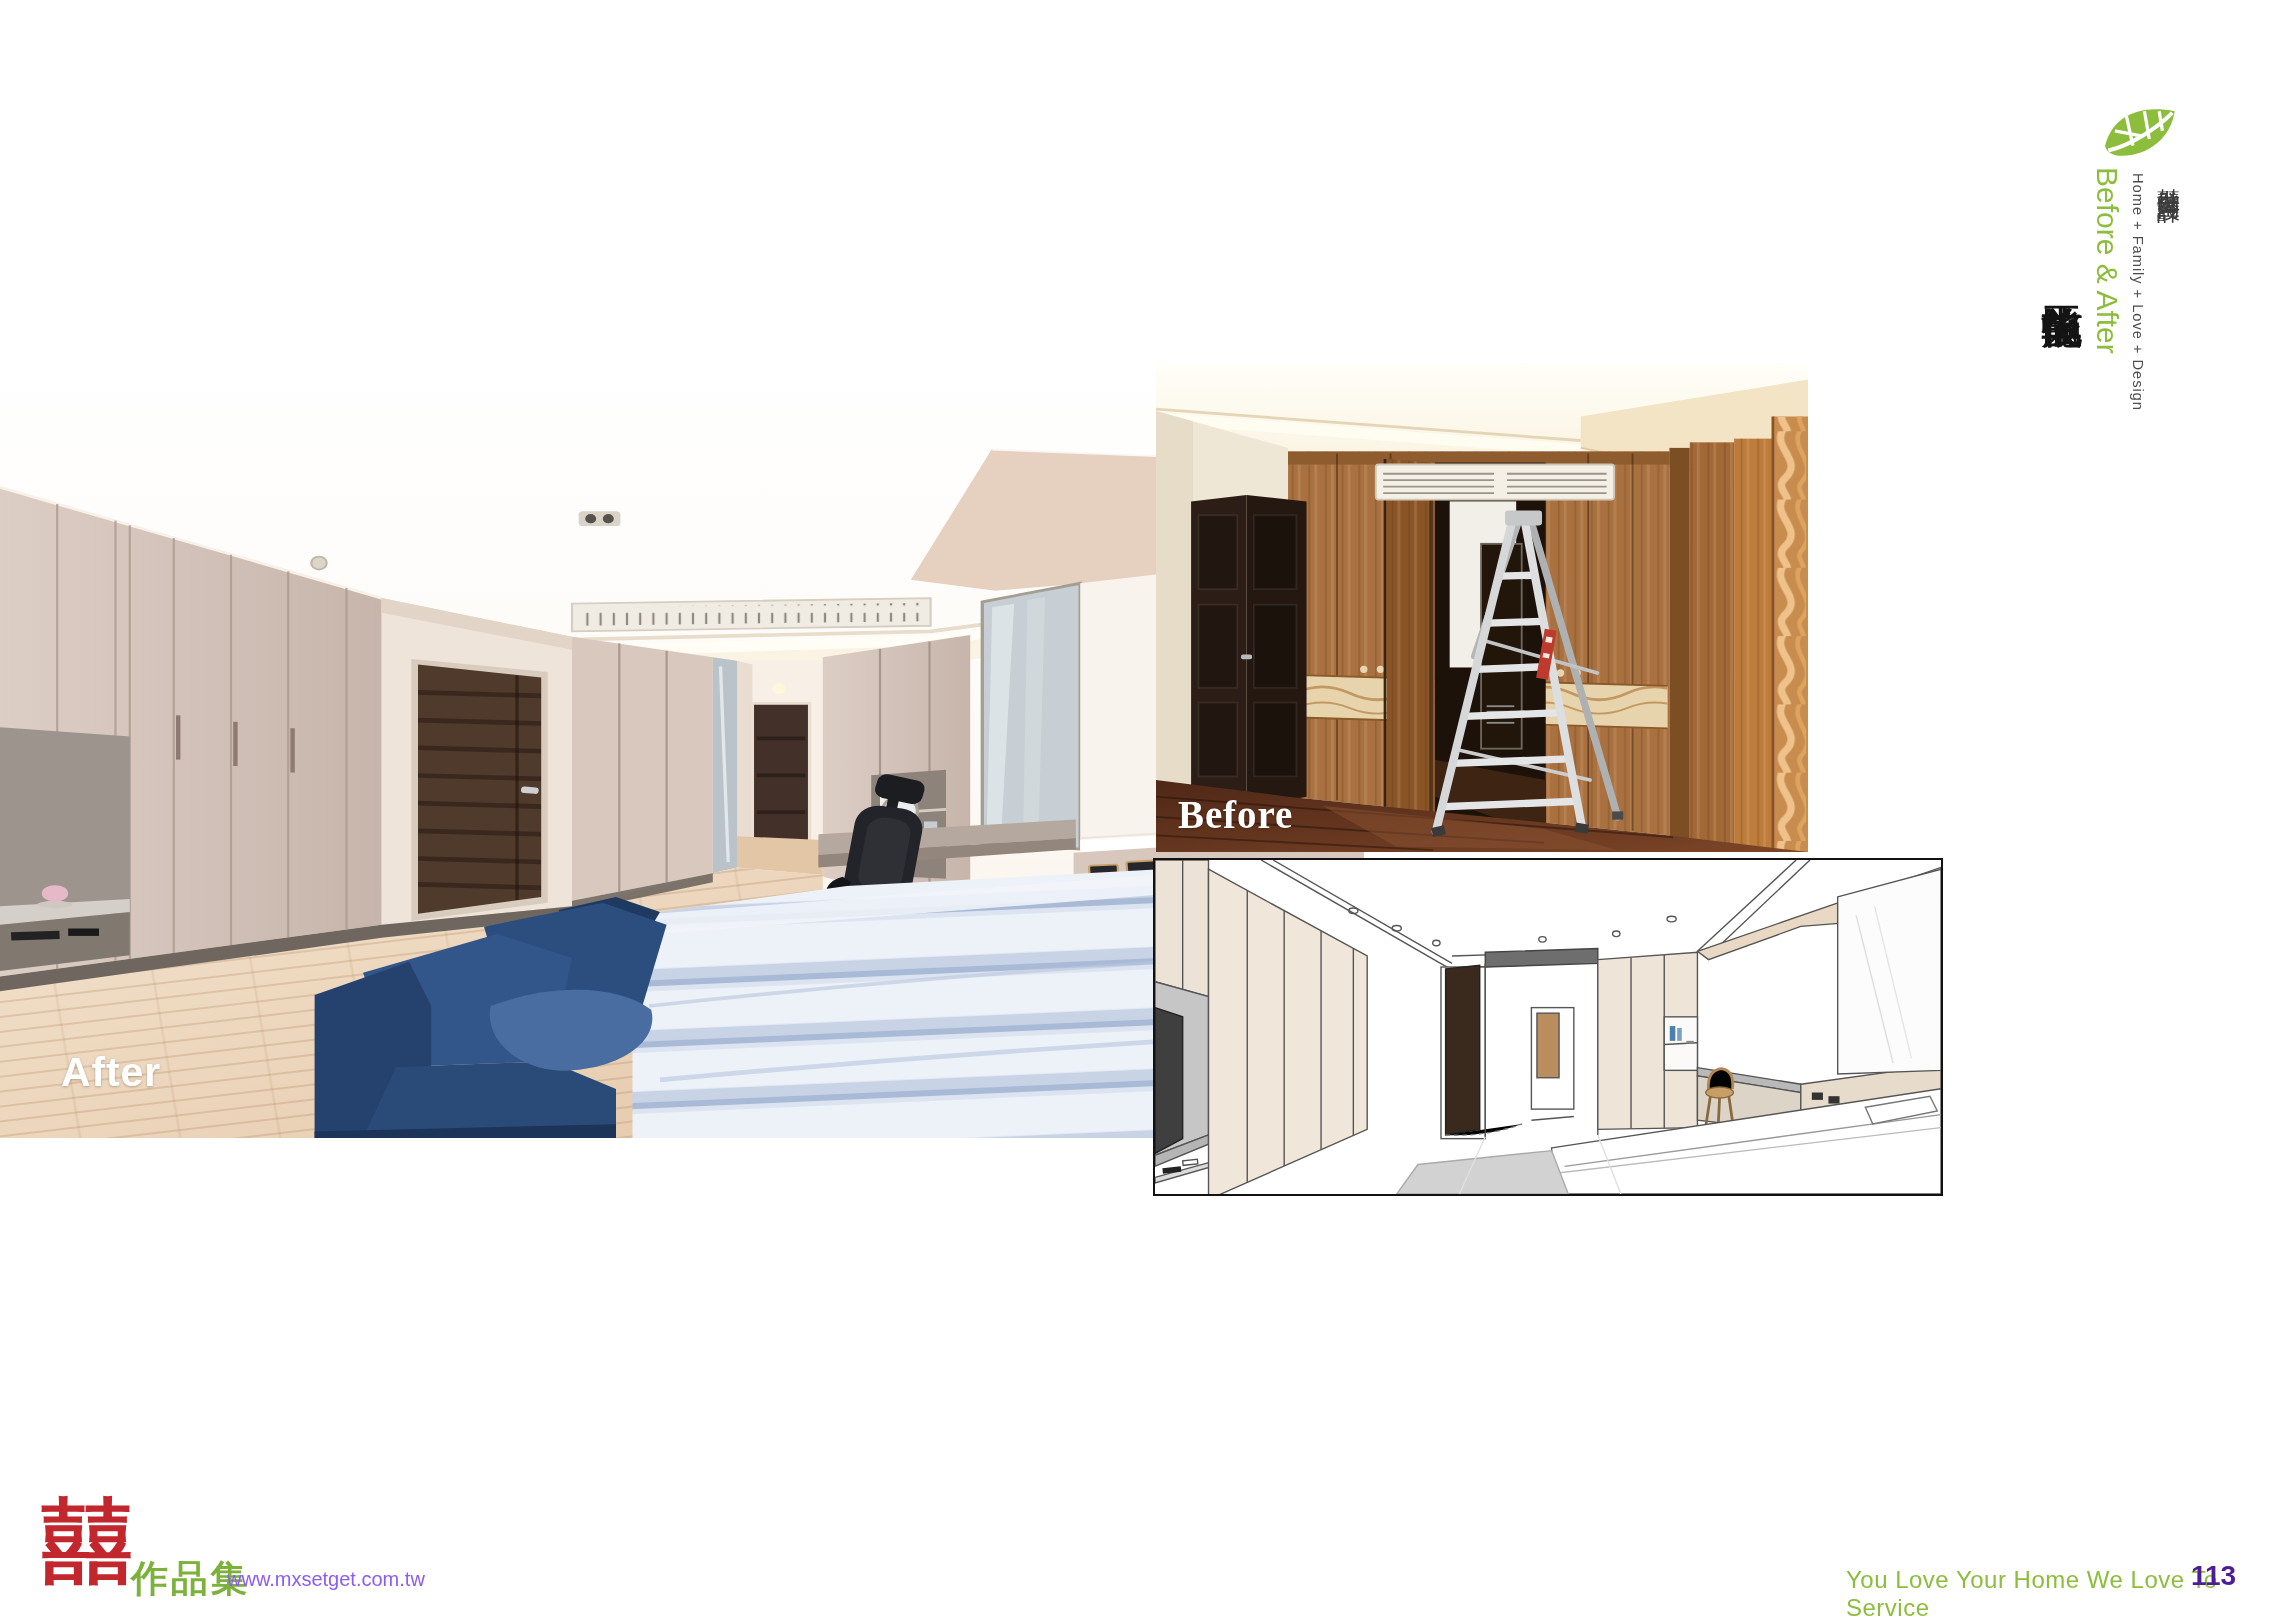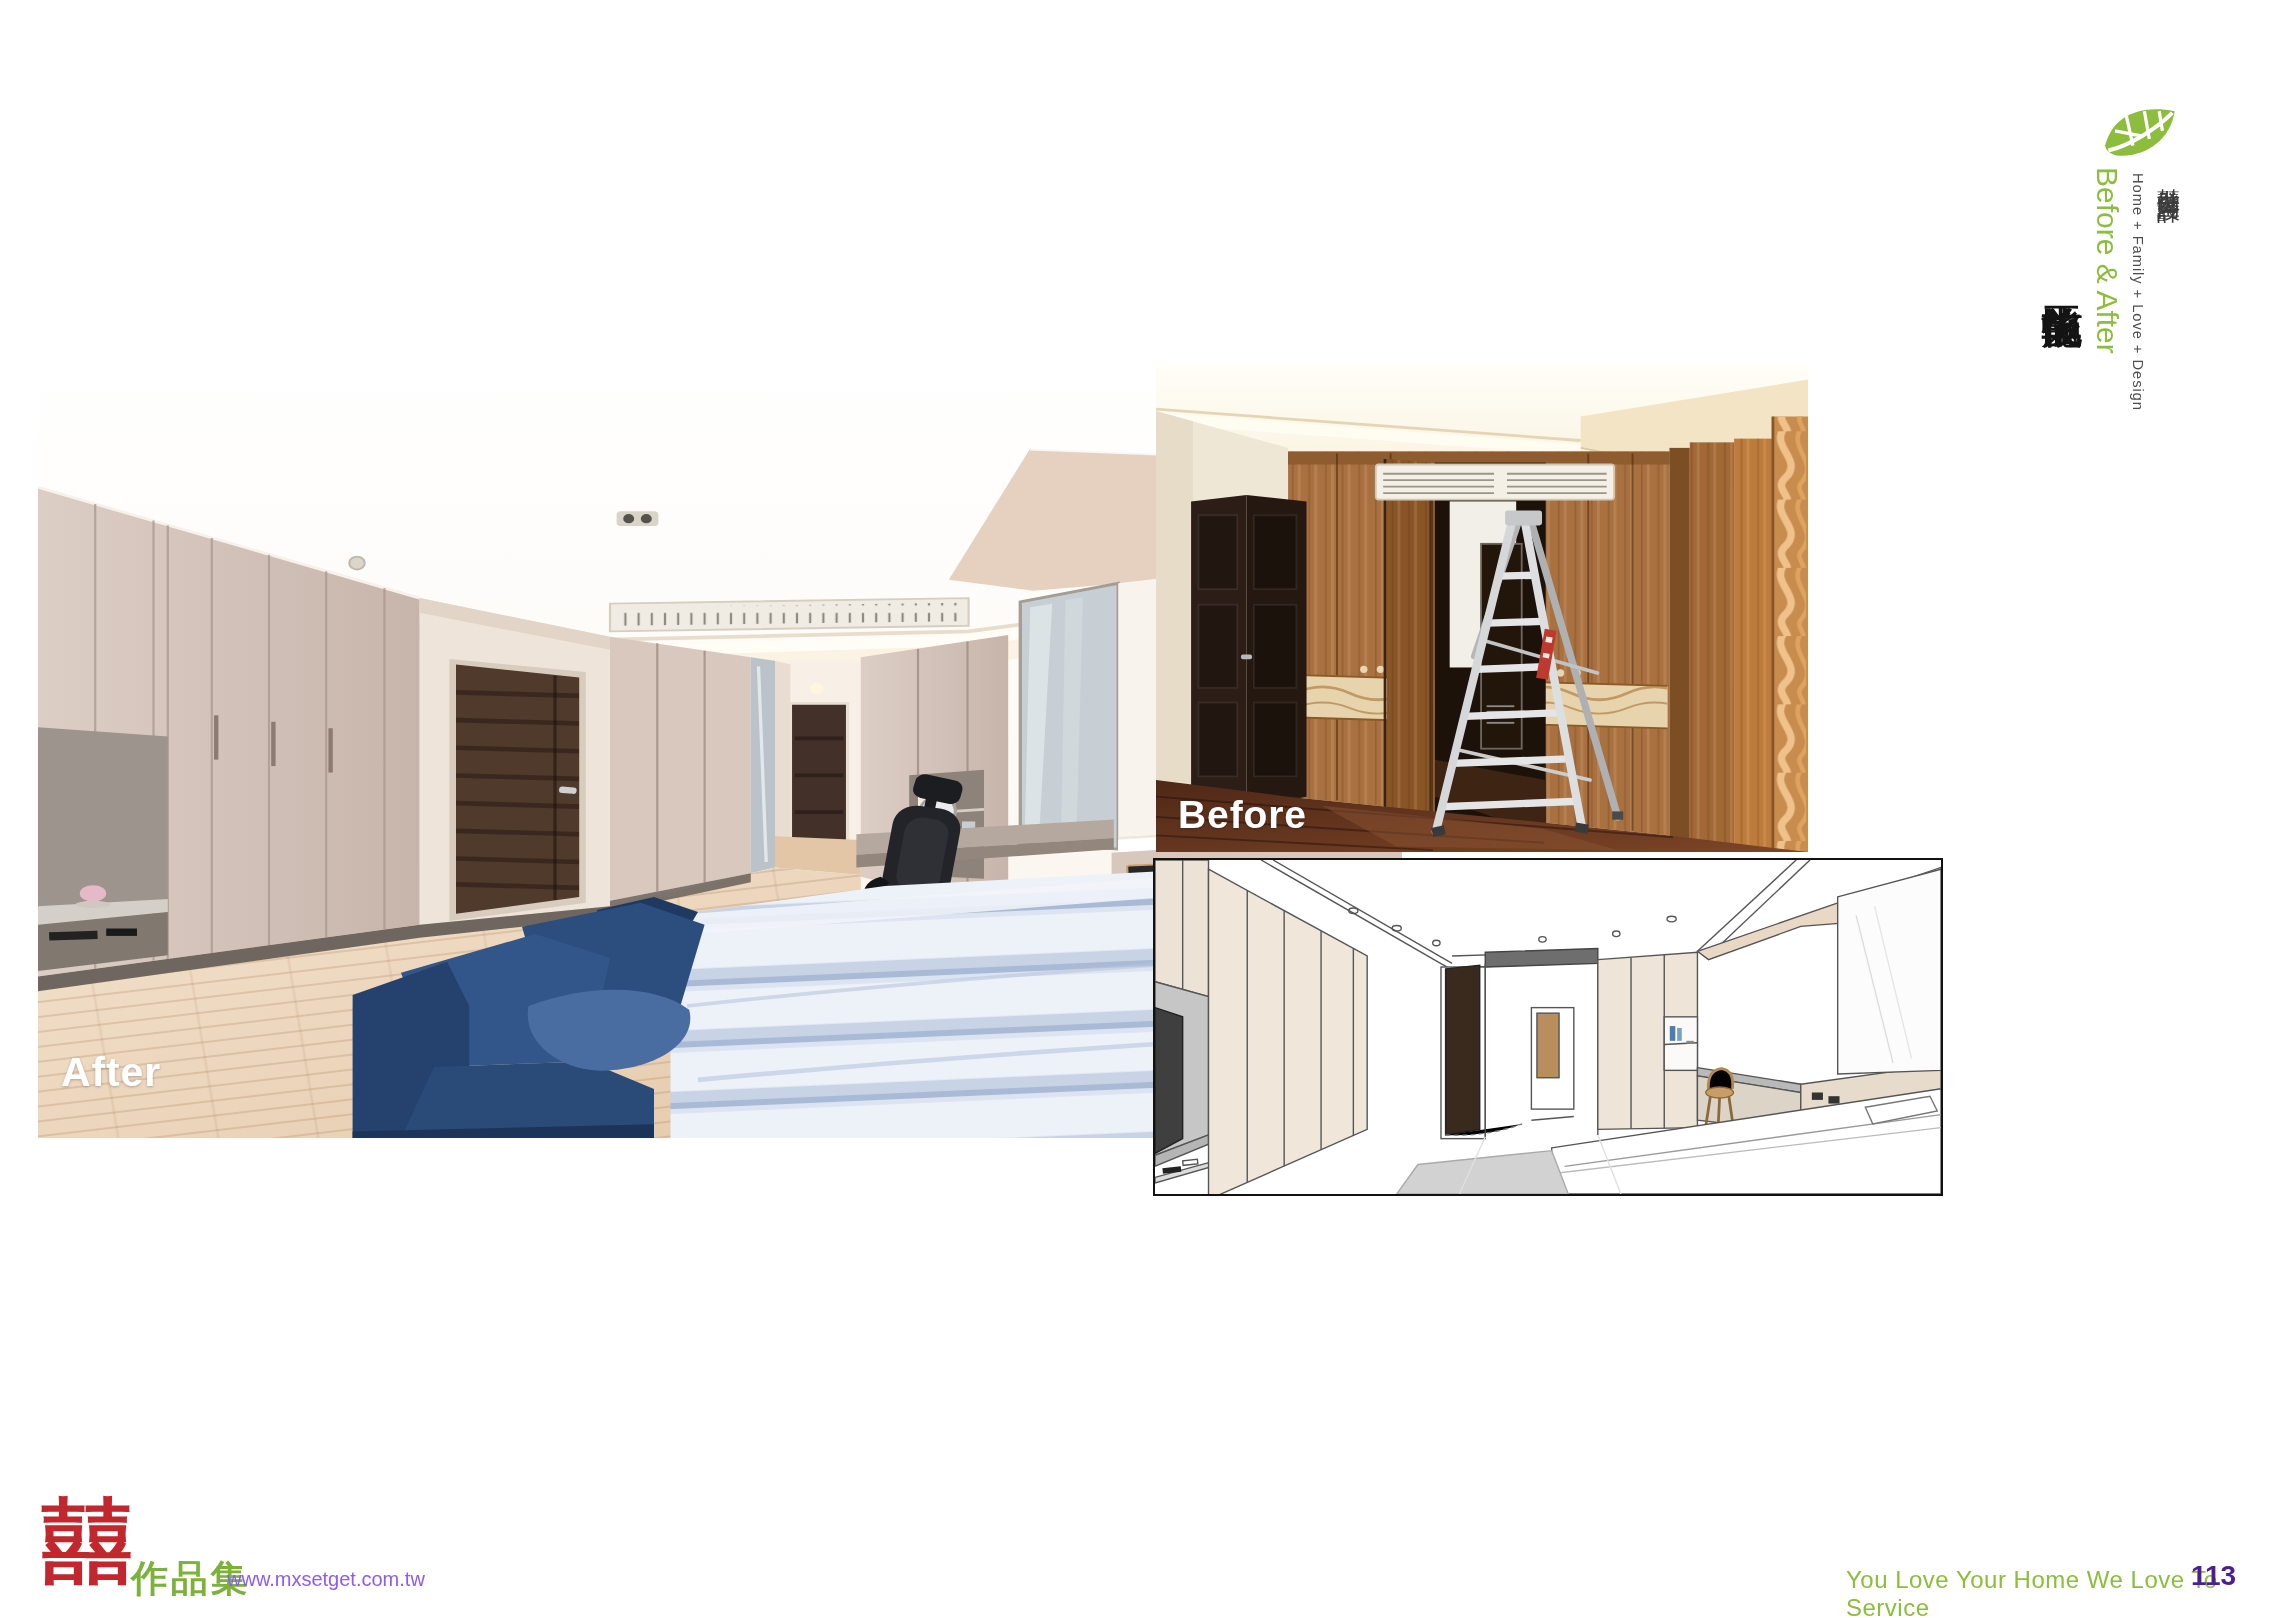--- a/index.html
+++ b/index.html
@@ -3,22 +3,22 @@
 <meta charset="utf-8">
 <style>
   html,body{margin:0;padding:0;background:#ffffff;}
   .page{position:relative;width:2289px;height:1619px;background:#ffffff;overflow:hidden;
         font-family:"Liberation Sans",sans-serif;}
   figure{margin:0;padding:0;}
   svg{display:block;width:100%;height:100%;}
 
   
   .photo{position:absolute;overflow:hidden;}
-  .after-photo{left:0;top:360px;width:1364px;height:778px;padding-left:38px;}
-  .before-photo{left:1156px;top:363px;width:652px;height:489px;}
+  .after-photo{left:0;top:360px;width:1364px;height:778px;}
+  .before-photo{left:1156px;top:363px;width:652px;height:489px;font-family:Liberation Serif, serif;}
   .sketch-figure{left:1153px;top:858px;width:786px;height:334px;border:2.8px solid #121212;background:#fff;}
 
   .photo-label{position:absolute;color:#ffffff;font-weight:bold;letter-spacing:0.9px;
                text-shadow:0 0.9px 2.8px rgba(0,0,0,.25);}
   .after-photo .photo-label{left:61px;bottom:42px;font-size:41px;}
   .before-photo .photo-label{left:22px;bottom:14.8px;font-size:39px;}
 
   
   .leaf-logo{position:absolute;left:2097px;top:103px;width:85px;height:59px;}
   .v-cjk{writing-mode:vertical-rl;text-orientation:upright;}

